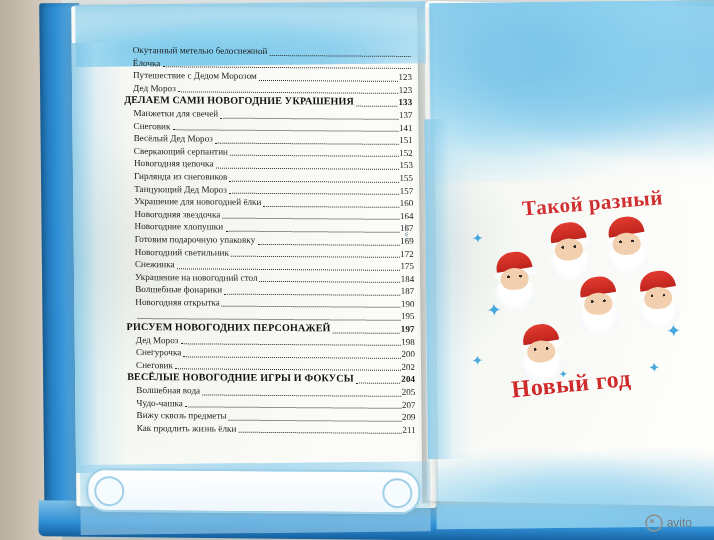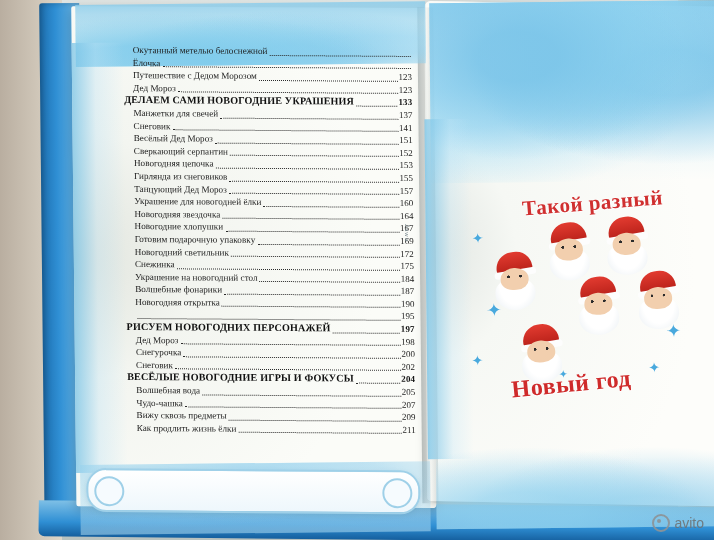--- a/index.html
+++ b/index.html
@@ -200,23 +200,23 @@
     background:
       radial-gradient(circle at 3px 1.5px,#2b2b2b 0 1.4px,transparent 1.5px),
       radial-gradient(circle at 15px 1.5px,#2b2b2b 0 1.4px,transparent 1.5px);
   }
   .snowflake{
     position:absolute;color:#49a9dd;font-size:14px;line-height:14px;
     text-shadow:0 0 2px rgba(255,255,255,.9);
   }
   
   .watermark{
-    position:absolute;right:10px;bottom:8px;
+    position:absolute;right:22px;bottom:8px;
     display:flex;align-items:center;gap:4px;
-    color:#6d7579;font-family:"Liberation Sans", sans-serif;font-size:14px;
+    color:#6d7579;font-family:"Liberation Sans", sans-serif;font-size:12px;
     opacity:.92;
   }
   .watermark .mark{
     width:14px;height:14px;border-radius:50%;
     border:2px solid #8d9498;position:relative;
   }
   .watermark .mark:after{
     content:"";position:absolute;left:3px;top:3px;width:4px;height:4px;
     background:#8d9498;border-radius:50%;
   }

